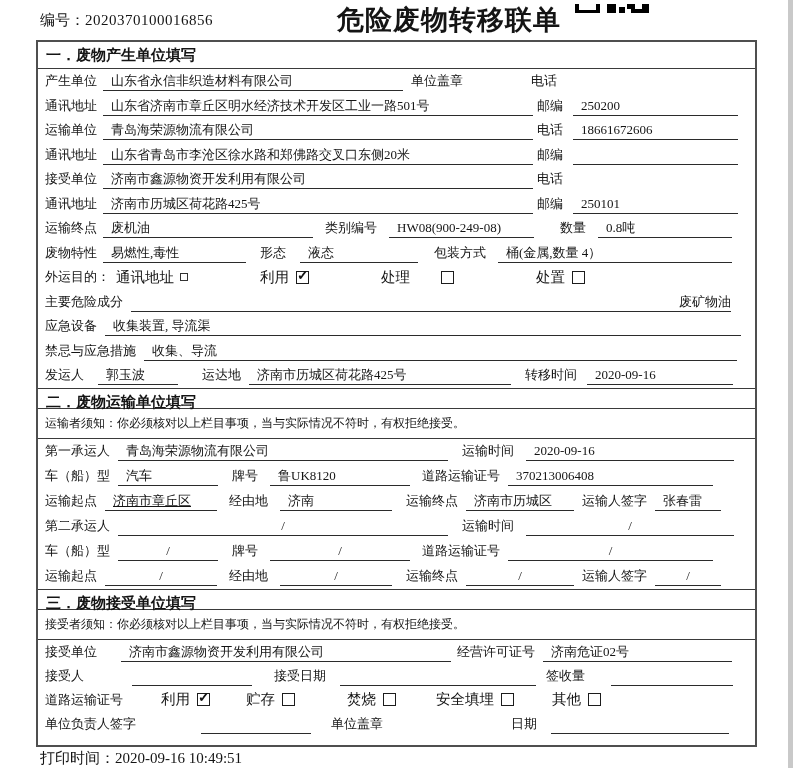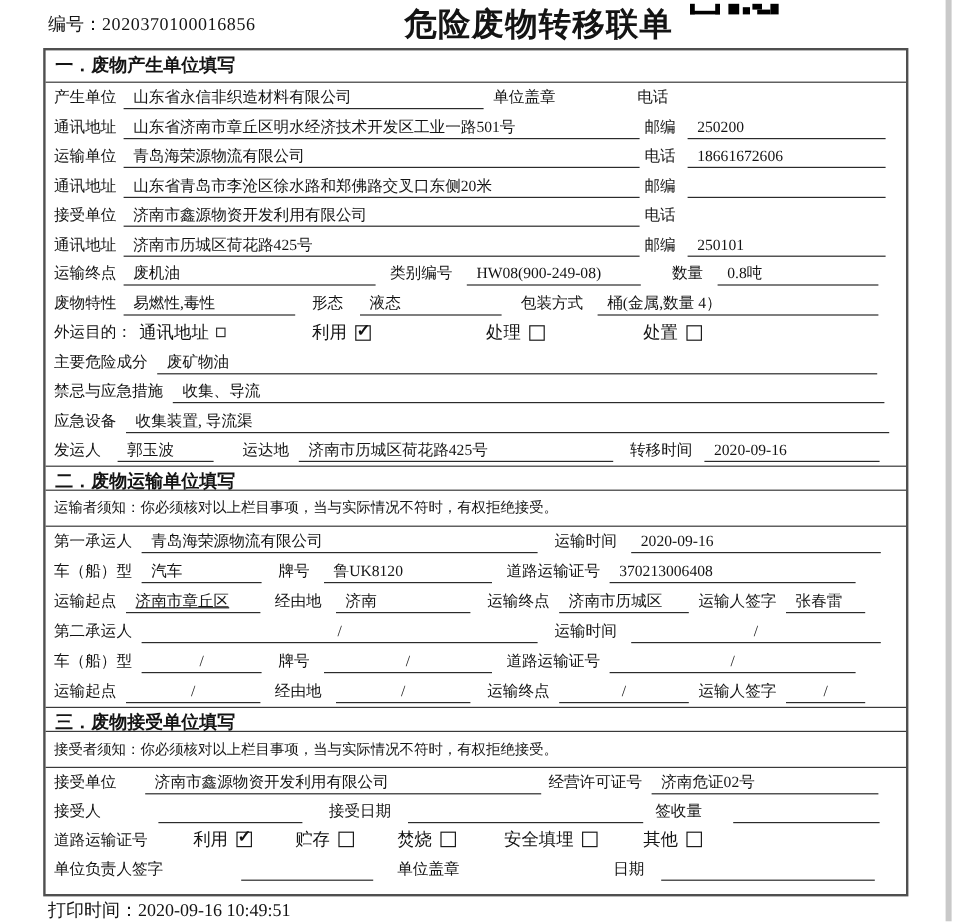--- a/index.html
+++ b/index.html
@@ -134,40 +134,40 @@
       <div class="row">
         <span class="lbl">外运目的：</span>
         <span class="cbwrap" style="margin-left: 6px;">
           <span class="cb-lbl">通讯地址</span>
           <span class="cb small"></span>
         </span>
         <span class="cbwrap" style="margin-left: 72px;">
           <span class="cb-lbl">利用</span>
           <span class="cb checked"></span>
         </span>
-        <span class="cbwrap" style="margin-left: 96px;">
+        <span class="cbwrap" style="margin-left: 72px; gap: 24px;">
           <span class="cb-lbl">处理</span>
           <span class="cb"></span>
         </span>
         <span class="cbwrap" style="margin-left: 82px;">
           <span class="cb-lbl">处置</span>
           <span class="cb"></span>
         </span>
       </div>
       <div class="row">
         <span class="lbl">主要危险成分</span>
-        <span class="fld" style="width: 600px; margin-left: 8px;">废矿物油</span>
+        <span class="fld" style="width: 600px; margin-left: 8px; text-align: right;">废矿物油</span>
+      </div>
+      <div class="row">
+        <span class="lbl">应急设备</span>
+        <span class="fld" style="width: 636px; margin-left: 8px;">收集装置, 导流渠</span>
       </div>
       <div class="row">
         <span class="lbl">禁忌与应急措施</span>
         <span class="fld" style="width: 593px; margin-left: 8px;">收集、导流</span>
-      </div>
-      <div class="row">
-        <span class="lbl">应急设备</span>
-        <span class="fld" style="width: 636px; margin-left: 8px;">收集装置, 导流渠</span>
       </div>
       <div class="row">
         <span class="lbl">发运人</span>
         <span class="fld" style="width: 80px; margin-left: 14px;">郭玉波</span>
         <span class="lbl" style="margin-left: 24px;">运达地</span>
         <span class="fld" style="width: 262px; margin-left: 8px;">济南市历城区荷花路425号</span>
         <span class="lbl" style="margin-left: 14px;">转移时间</span>
         <span class="fld" style="width: 146px; margin-left: 10px;">2020-09-16</span>
       </div>
     </div>
@@ -247,21 +247,21 @@
       <div class="row">
         <span class="lbl">道路运输证号</span>
         <span class="cbwrap" style="margin-left: 38px;">
           <span class="cb-lbl">利用</span>
           <span class="cb checked"></span>
         </span>
         <span class="cbwrap" style="margin-left: 36px;">
           <span class="cb-lbl">贮存</span>
           <span class="cb"></span>
         </span>
-        <span class="cbwrap" style="margin-left: 36px;">
+        <span class="cbwrap" style="margin-left: 52px;">
           <span class="cb-lbl">焚烧</span>
           <span class="cb"></span>
         </span>
         <span class="cbwrap" style="margin-left: 40px;">
           <span class="cb-lbl">安全填埋</span>
           <span class="cb"></span>
         </span>
         <span class="cbwrap" style="margin-left: 38px;">
           <span class="cb-lbl">其他</span>
           <span class="cb"></span>

